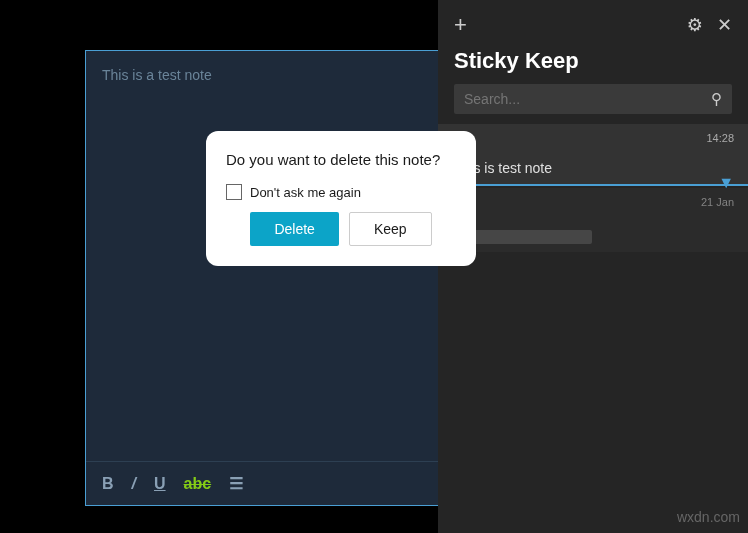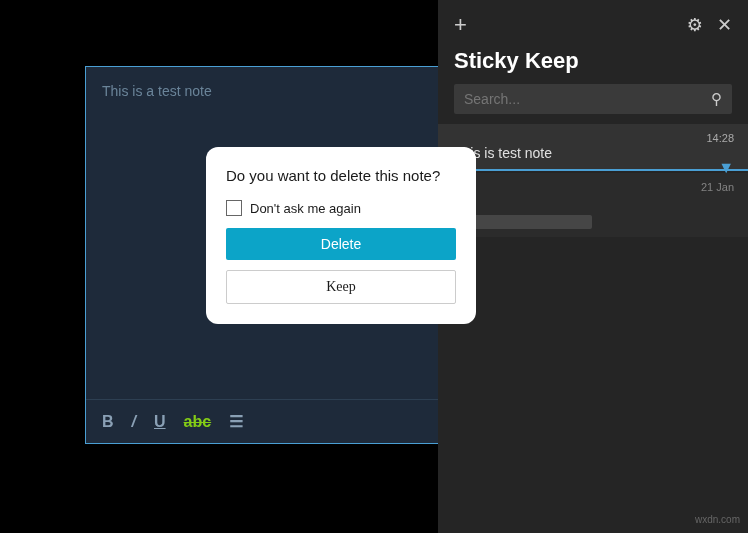--- a/index.html
+++ b/index.html
@@ -19,25 +19,25 @@
       width: 748px;
       height: 533px;
       display: flex;
       background: #000;
       position: relative;
     }
 
     
     .note-editor {
       width: 420px;
-      height: 378px;
+      height: 456px;
       background: #1e2a3a;
       border: 1.5px solid #4a9fd4;
       position: absolute;
-      top: 66px;
+      top: 50px;
       left: 85px;
       display: flex;
       flex-direction: column;
     }
 
     .note-editor-content {
       flex: 1;
       padding: 16px;
       position: relative;
     }
@@ -86,21 +86,20 @@
 
     .checkbox-label {
       font-size: 13px;
       color: #1a1a1a;
     }
 
     .dialog-buttons {
       display: flex;
       gap: 10px;
       justify-content: center;
-      flex-direction: column;
     }
 
     .btn-delete {
       background: #0ca4c8;
       color: #fff;
       border: none;
       padding: 8px 24px;
       font-size: 14px;
       cursor: pointer;
       border-radius: 2px;
@@ -108,21 +107,21 @@
     }
 
     .btn-keep {
       background: #fff;
       color: #1a1a1a;
       border: 1px solid #ccc;
       padding: 8px 24px;
       font-size: 14px;
       cursor: pointer;
       border-radius: 2px;
-      font-family: Liberation Serif, serif;
+      font-family: Liberation Sans, sans-serif;
     }
 
     
     .note-toolbar {
       height: 44px;
       background: #1e2a3a;
       border-top: 1px solid #2d3f52;
       display: flex;
       align-items: center;
       padding: 0 16px;
@@ -228,21 +227,21 @@
 
     .note-item.active {
       background: #333;
       border-bottom: 2px solid #4a9fd4;
     }
 
     .note-item-time {
       font-size: 11px;
       color: #aaa;
       text-align: right;
-      margin-bottom: 1px;
+      margin-bottom: 16px;
     }
 
     .note-item-text {
       font-size: 14px;
       color: #e0e0e0;
     }
 
     .note-item-caret {
       position: absolute;
       bottom: -8px;
@@ -272,21 +271,21 @@
       background: #555;
       height: 14px;
       width: 140px;
       border-radius: 2px;
     }
 
     .watermark {
       position: absolute;
       bottom: 8px;
       right: 8px;
-      font-size: 10px;
+      font-size: 14px;
       color: #666;
     }
   </style>
 </head>
 <body>
 
 <div class="main-container">
 
   <div class="note-editor">
     <div class="note-editor-content">

